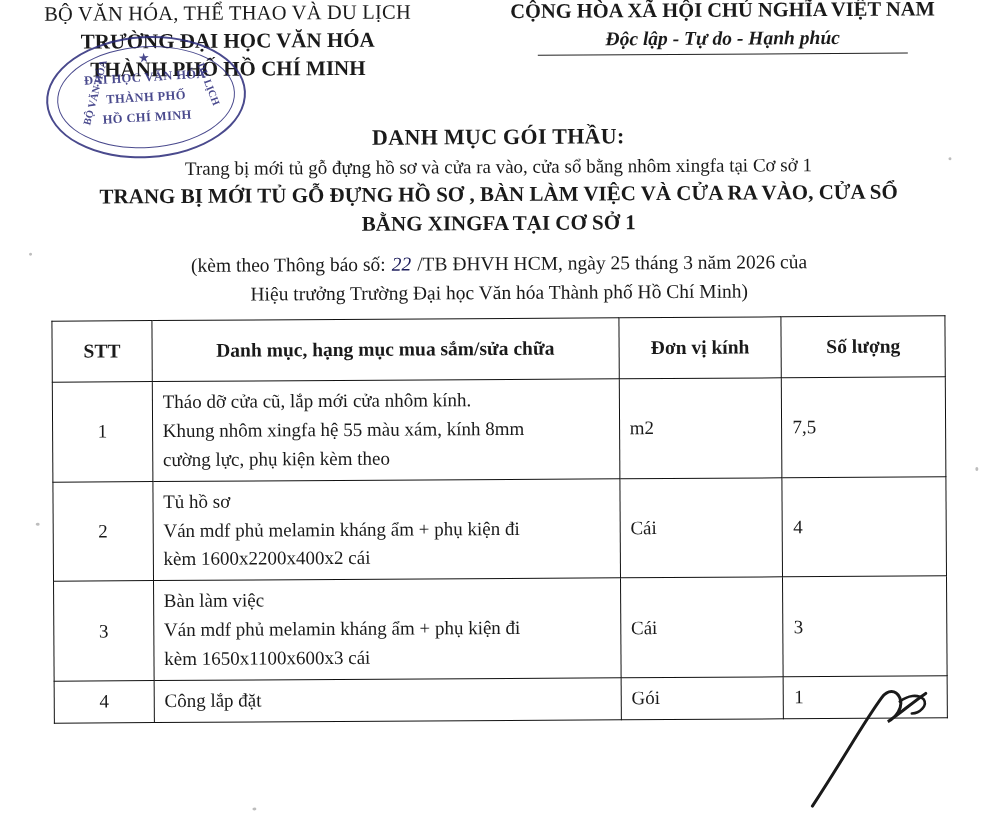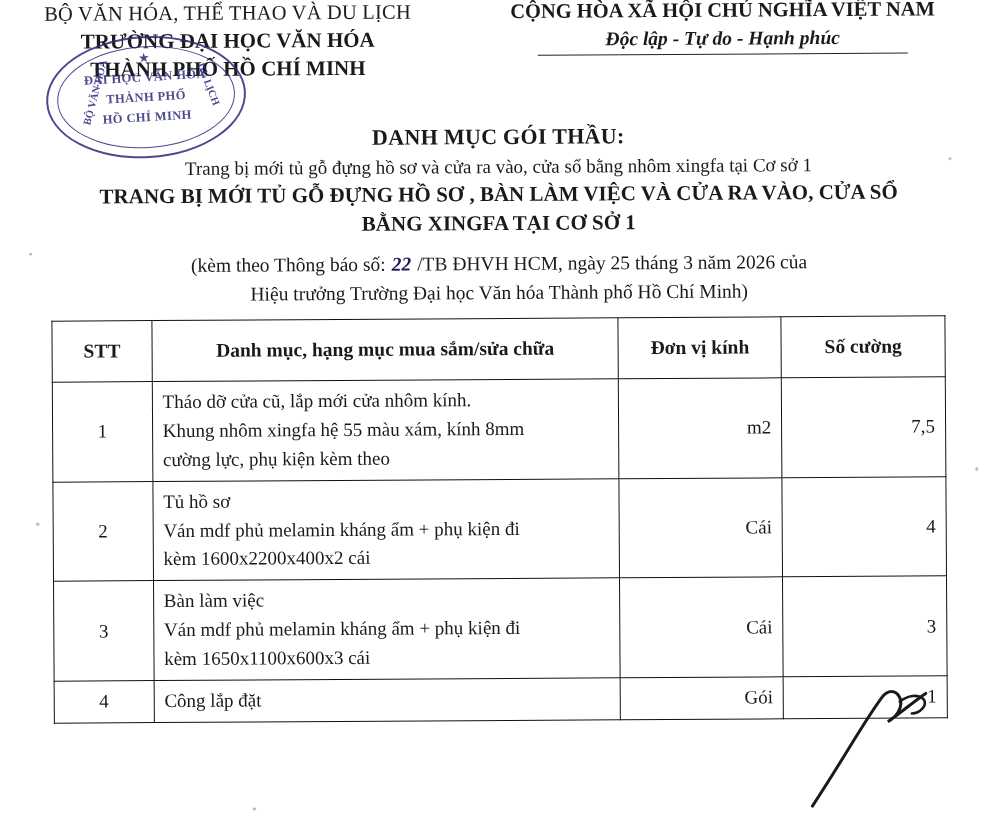--- a/index.html
+++ b/index.html
@@ -135,21 +135,21 @@
     margin-top: 2px;
   }
   .t-kem {
     font-size: 19.5px;
     margin-top: 10px;
     line-height: 1.5;
   }
   .t-kem .handnum {
     font-family: "Liberation Serif", serif;
     font-style: italic;
-    font-weight: bold;
+    font-weight: normal;
     color: #1b1b5a;
     padding: 0 6px;
   }
 
   table.items {
     position: absolute;
     left: 52px;
     top: 318px;
     width: 894px;
     border-collapse: collapse;
@@ -164,21 +164,21 @@
     font-weight: bold;
     text-align: center;
     height: 48px;
     font-size: 19.5px;
   }
   .col-stt { width: 82px; text-align: center; border-radius: 29px; }
   .col-name { width: 470px; }
   .col-unit { width: 150px; text-align: center; }
   .col-qty  { width: 150px; text-align: center; }
   td.desc { line-height: 1.52; }
-  td.center { text-align: right; }
+  td.center { text-align: left; }
 
   .sig {
     position: absolute;
     right: 58px;
     top: 690px;
     width: 140px;
     height: 120px;
     pointer-events: none;
   }
   .speck { position: absolute; background: #bdbdbd; border-radius: 50%; }
@@ -221,21 +221,21 @@
       <div>Hiệu trưởng Trường Đại học Văn hóa Thành phố Hồ Chí Minh)</div>
     </div>
   </div>
 
   <table class="items">
     <thead>
       <tr>
         <th class="col-stt">STT</th>
         <th class="col-name">Danh mục, hạng mục mua sắm/sửa chữa</th>
         <th class="col-unit">Đơn vị kính</th>
-        <th class="col-qty">Số cường</th>
+        <th class="col-qty">Số lượng</th>
       </tr>
     </thead>
     <tbody>
       <tr>
         <td class="col-stt">1</td>
         <td class="desc">
           <div>Tháo dỡ cửa cũ, lắp mới cửa nhôm kính.</div>
           <div>Khung nhôm xingfa hệ 55 màu xám, kính 8mm</div>
           <div>cường lực, phụ kiện kèm theo</div>
         </td>

